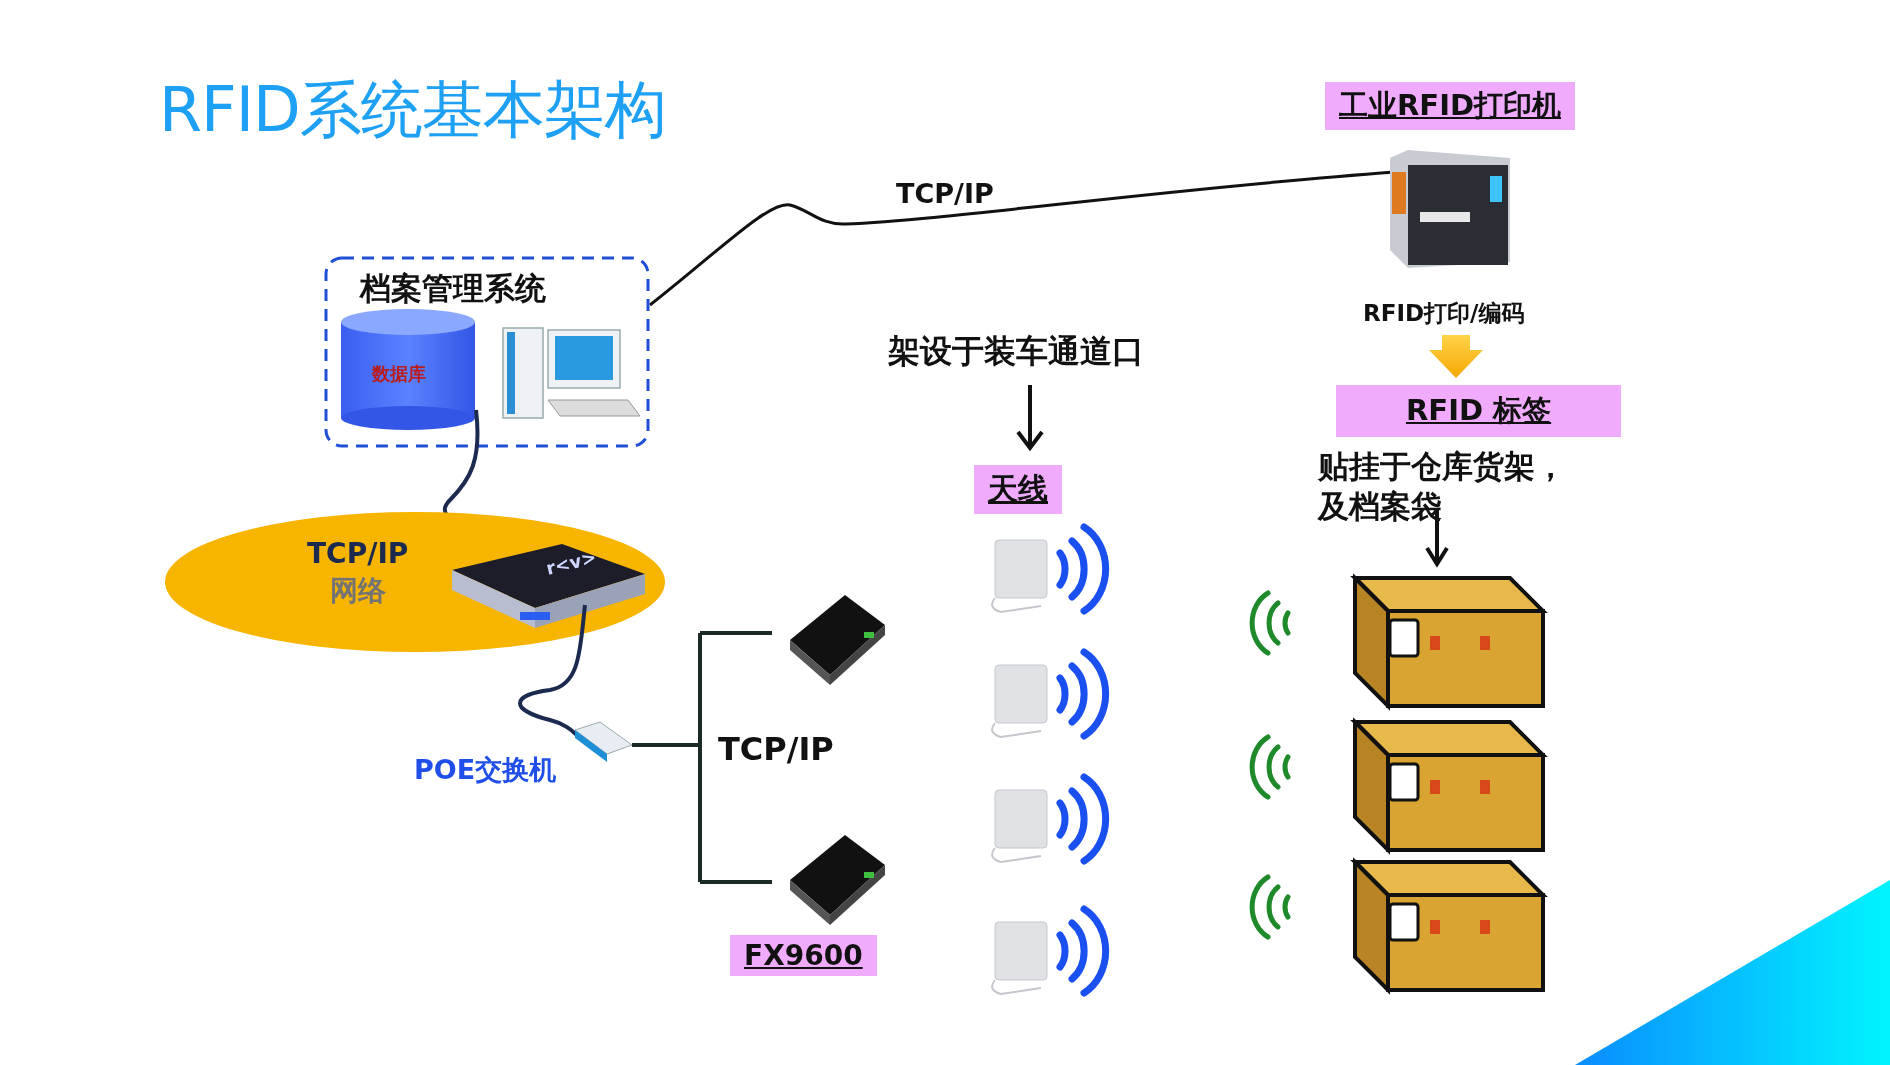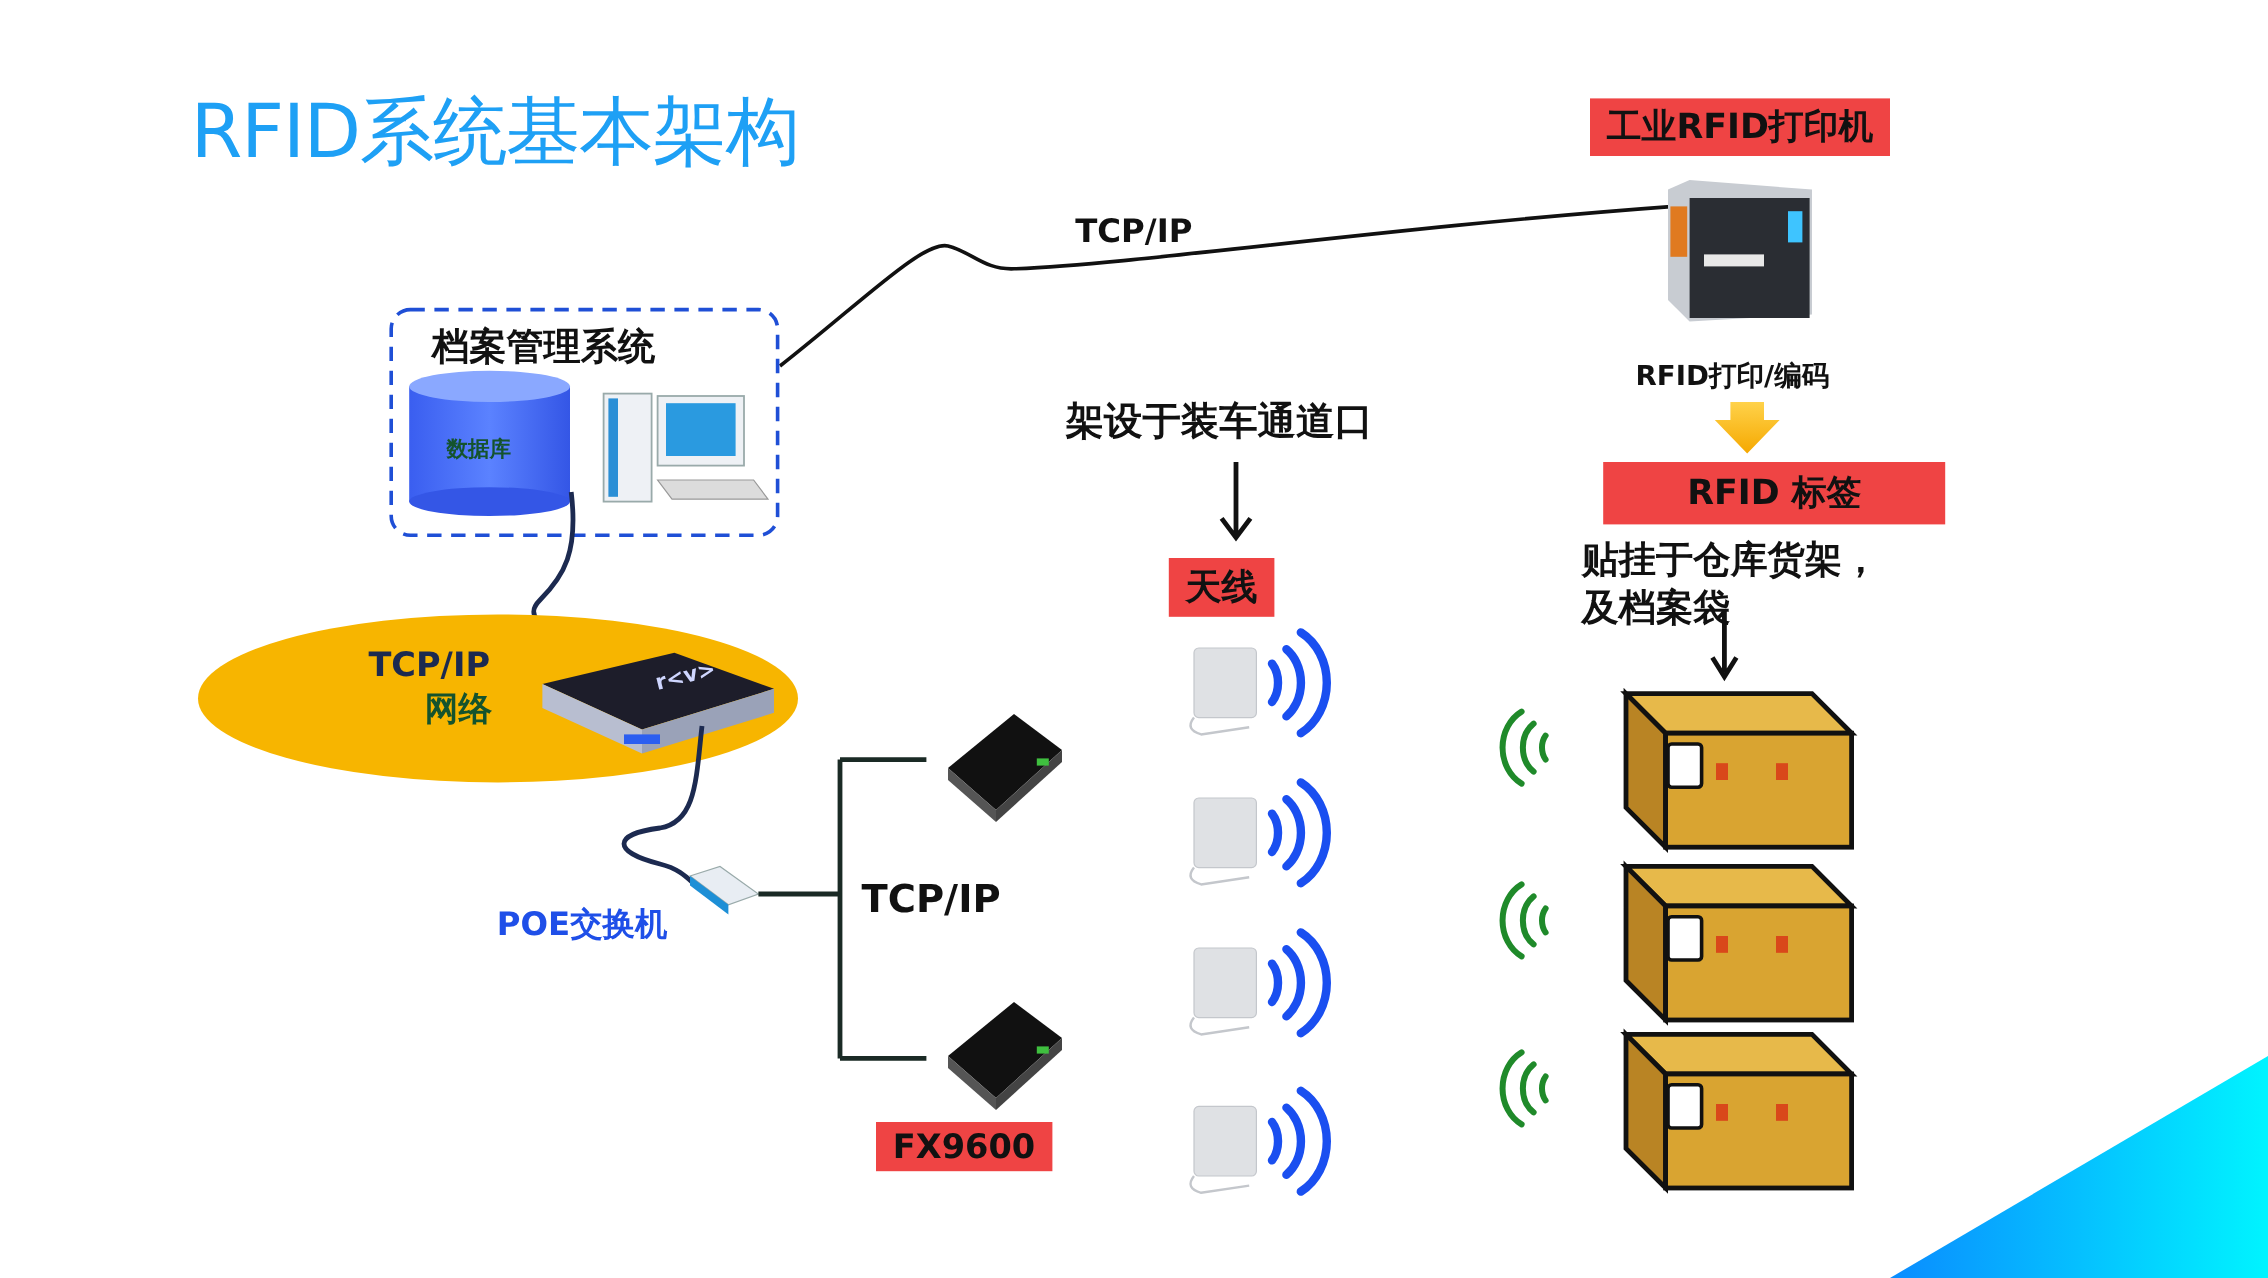--- a/index.html
+++ b/index.html
@@ -1,20 +1,20 @@
 <!DOCTYPE html>
 <html><head>
 <meta charset="utf-8">
 <style>
   html,body{margin:0;padding:0;background:#fff;}
   body{width:1890px;height:1065px;position:relative;overflow:hidden;font-family:"DejaVu Sans","Liberation Sans",sans-serif;}
   .abs{position:absolute;}
   .title{left:145px;top:68px;font-size:62px;color:#1ea0f5;font-family:"DejaVu Sans",sans-serif;letter-spacing:-1px;margin-left:14px;}
   .lbl{font-weight:bold;color:#111;white-space:nowrap;}
-  .hl{background:#ef4444;padding:4px 14px;}
+  .hl{background:#f0abfc;padding:4px 14px;text-decoration:underline;}
   svg.layer{position:absolute;left:0;top:0;}
 </style>
 </head>
 <body>
 
 <div class="abs title">RFID系统基本架构</div>
 
 <svg class="layer" width="1890" height="1065" viewBox="0 0 1890 1065">
   <defs>
     <linearGradient id="corner" x1="0" y1="0" x2="1" y2="0">
@@ -177,23 +177,23 @@
           <path d="M1288,897 A10,14 0 0 0 1288,917" fill="none" stroke="#1f8a2a" stroke-width="5" stroke-linecap="round"></path>
           <path d="M1278,887 A20,24 0 0 0 1278,927" fill="none" stroke="#1f8a2a" stroke-width="5" stroke-linecap="round"></path>
           <path d="M1268,877 A30,34 0 0 0 1268,937" fill="none" stroke="#1f8a2a" stroke-width="5" stroke-linecap="round"></path>
         </g>
       </g>
     </g>
 </svg>
 
 <div class="abs lbl" style="left:896px;top:178px;font-size:27px;">TCP/IP</div>
 <div class="abs lbl" style="left:360px;top:268px;font-size:31px;">档案管理系统</div>
-<div class="abs lbl" style="left:372px;top:362px;font-size:18px;color:#14532d;">数据库</div>
+<div class="abs lbl" style="left:372px;top:362px;font-size:18px;color:#b91c1c;">数据库</div>
 <div class="abs lbl" style="left:307px;top:537px;font-size:28px;color:#1c2a50;">TCP/IP</div>
-<div class="abs lbl" style="left:330px;top:572px;font-size:28px;color:#14532d;margin-left:24px;">网络</div>
+<div class="abs lbl" style="left:330px;top:572px;font-size:28px;color:#737373;">网络</div>
 <div class="abs lbl" style="left:414px;top:752px;font-size:27px;color:#1f4fe8;text-align:right;">POE交换机</div>
 <div class="abs lbl" style="left:718px;top:730px;font-size:32px;">TCP/IP</div>
 <div class="abs lbl hl" style="left:730px;top:935px;font-size:28px;">FX9600</div>
 <div class="abs lbl" style="left:888px;top:330px;font-size:32px;">架设于装车通道口</div>
 <div class="abs lbl hl" style="left:974px;top:465px;font-size:30px;">天线</div>
 <div class="abs lbl hl" style="left:1325px;top:82px;font-size:29px;">工业RFID打印机</div>
 <div class="abs lbl" style="left:1363px;top:298px;font-size:23px;">RFID打印/编码</div>
 <div class="abs lbl hl" style="left:1336px;top:385px;font-size:29px;padding:6px 70px;">RFID 标签</div>
 <div class="abs lbl" style="left:1318px;top:446px;font-size:31px;">贴挂于仓库货架，</div>
 <div class="abs lbl" style="left:1318px;top:486px;font-size:31px;">及档案袋</div>

